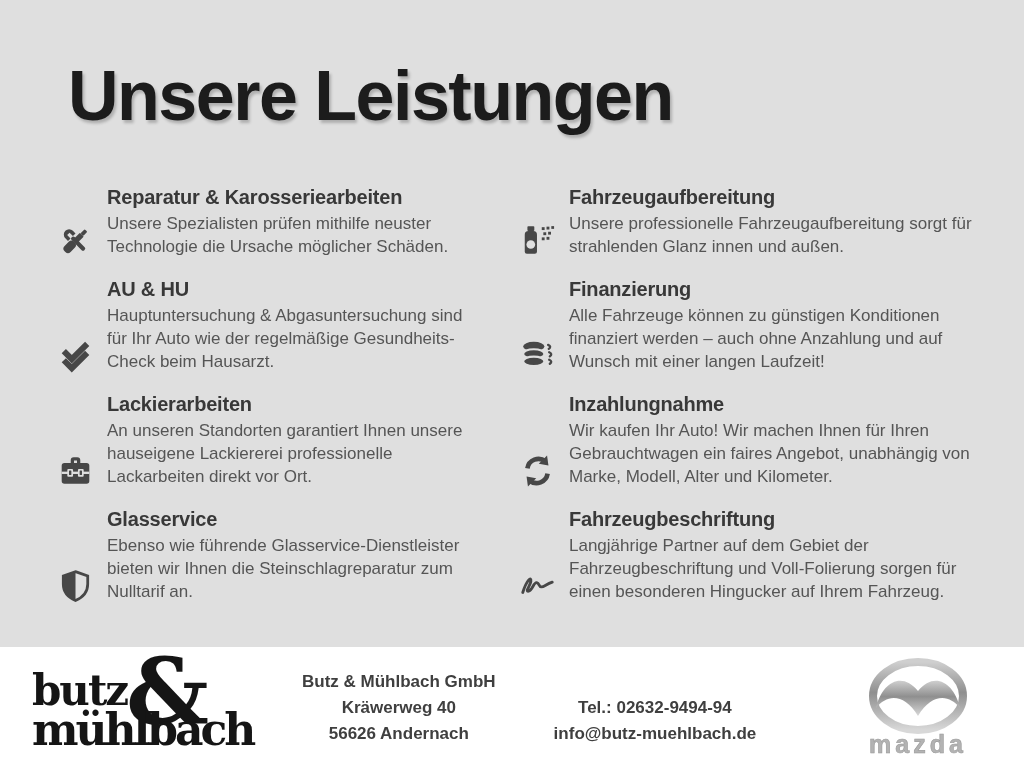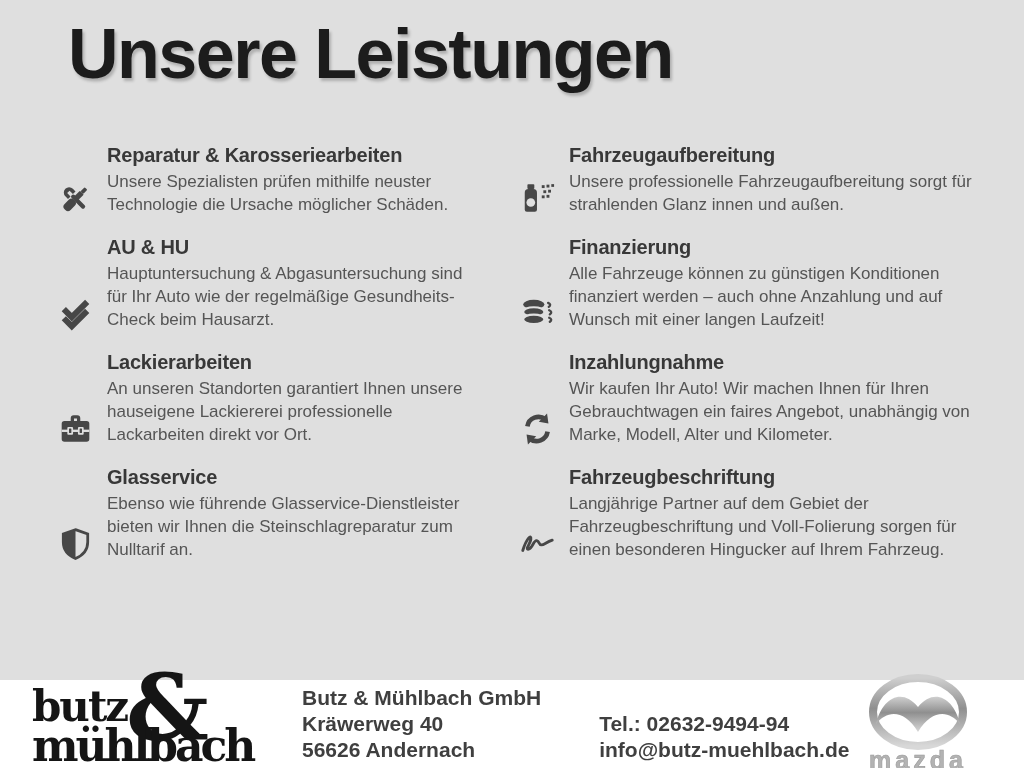--- a/index.html
+++ b/index.html
@@ -1,42 +1,42 @@
 <!DOCTYPE html>
 <html><head>
 <meta charset="utf-8">
 <style>
   html,body{margin:0;padding:0;}
   body{font-family:"Liberation Sans", sans-serif; background:#ffffff;}
   .page{width:1024px;height:768px;position:relative;overflow:hidden;background:#dfdfdf;}
-  .main{padding:18px 40px 0 58px;height:613px;}
+  .main{padding:52px 40px 0 58px;height:613px;margin-top:8px;}
   .page-title{
     margin:0 0 52px 10px;
     font-size:70px;font-weight:bold;letter-spacing:-1.5px;line-height:1.05;
     color:#1c1c1c;text-shadow:2px 3px 3px rgba(0,0,0,0.22);
   }
   .services{display:grid;grid-template-columns:462px 466px;row-gap:20px;}
   .service{display:flex;align-items:flex-end;}
   .icon{flex:0 0 36px;width:36px;margin-right:13px;margin-top:1px;color:#474747;}
   .icon svg{width:35px;height:34px;display:block;fill:currentColor;}
   .service-text h3{margin:0 0 3px 0;font-size:20px;font-weight:bold;color:#383838;letter-spacing:-0.2px;}
   .service-text p{margin:0;font-size:17px;line-height:23px;color:#555555;}
   .service:nth-child(odd) .service-text p{max-width:358px;}
   .service:nth-child(even) .service-text p{max-width:404px;}
 
   .footer{
-    position:absolute;left:0;bottom:0;width:1024px;height:88px;background:#ffffff;
+    position:absolute;left:0;bottom:0;width:1024px;height:121px;background:#ffffff;
     display:flex;align-items:center;padding:12px 30px;box-sizing:border-box;
   }
   .bm-logo{position:relative;width:232px;height:92px;color:#151515;
     font-family:"DejaVu Serif", serif;font-weight:bold;line-height:1;}
   .bm-word1{position:absolute;top:8px;left:2px;font-size:42px;letter-spacing:-2px;}
   .bm-amp{position:absolute;top:-16px;left:96px;font-size:92px;letter-spacing:0;}
   .bm-word2{position:absolute;top:46px;left:2px;font-size:44px;letter-spacing:-3px;}
-  .footer-info{display:flex;margin-left:40px;color:#3f3f3f;font-size:21px;font-weight:bold;}
+  .footer-info{display:flex;margin-left:40px;color:#3f3f3f;font-size:17px;font-weight:bold;text-align:center;}
   .footer-col{line-height:26px;}
   .footer-col.second{margin-left:58px;padding-top:26px;}
   .mazda{margin-left:auto;margin-right:14px;width:124px;text-align:center;}
   .mazda svg{width:124px;height:104px;display:block;}
 </style>
 </head>
 <body>
 
 <div class="page">
   <div class="main">

